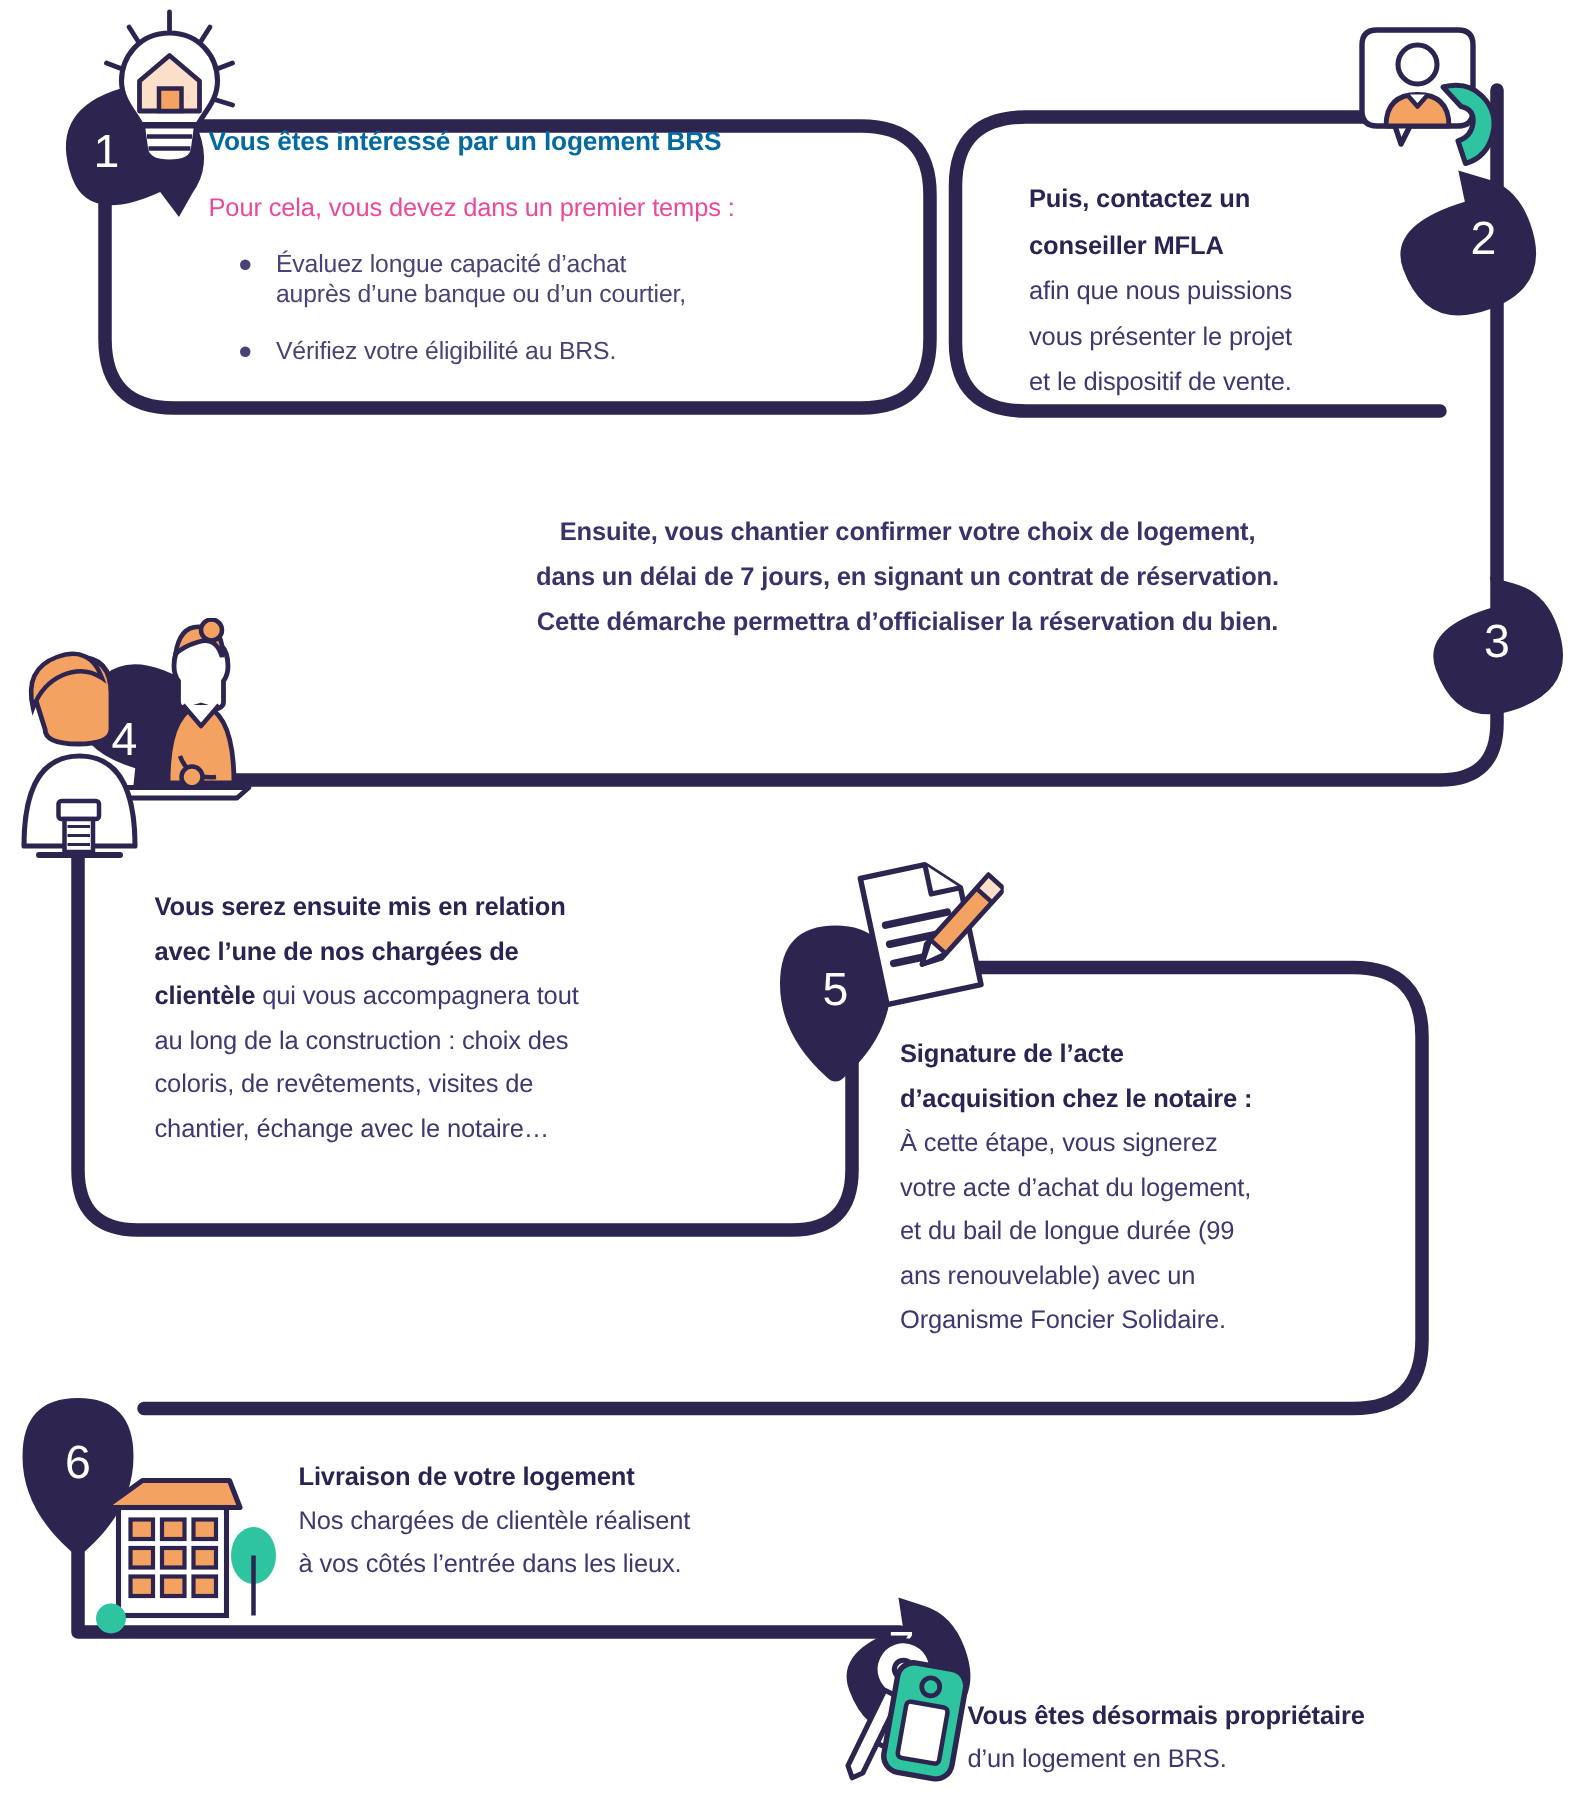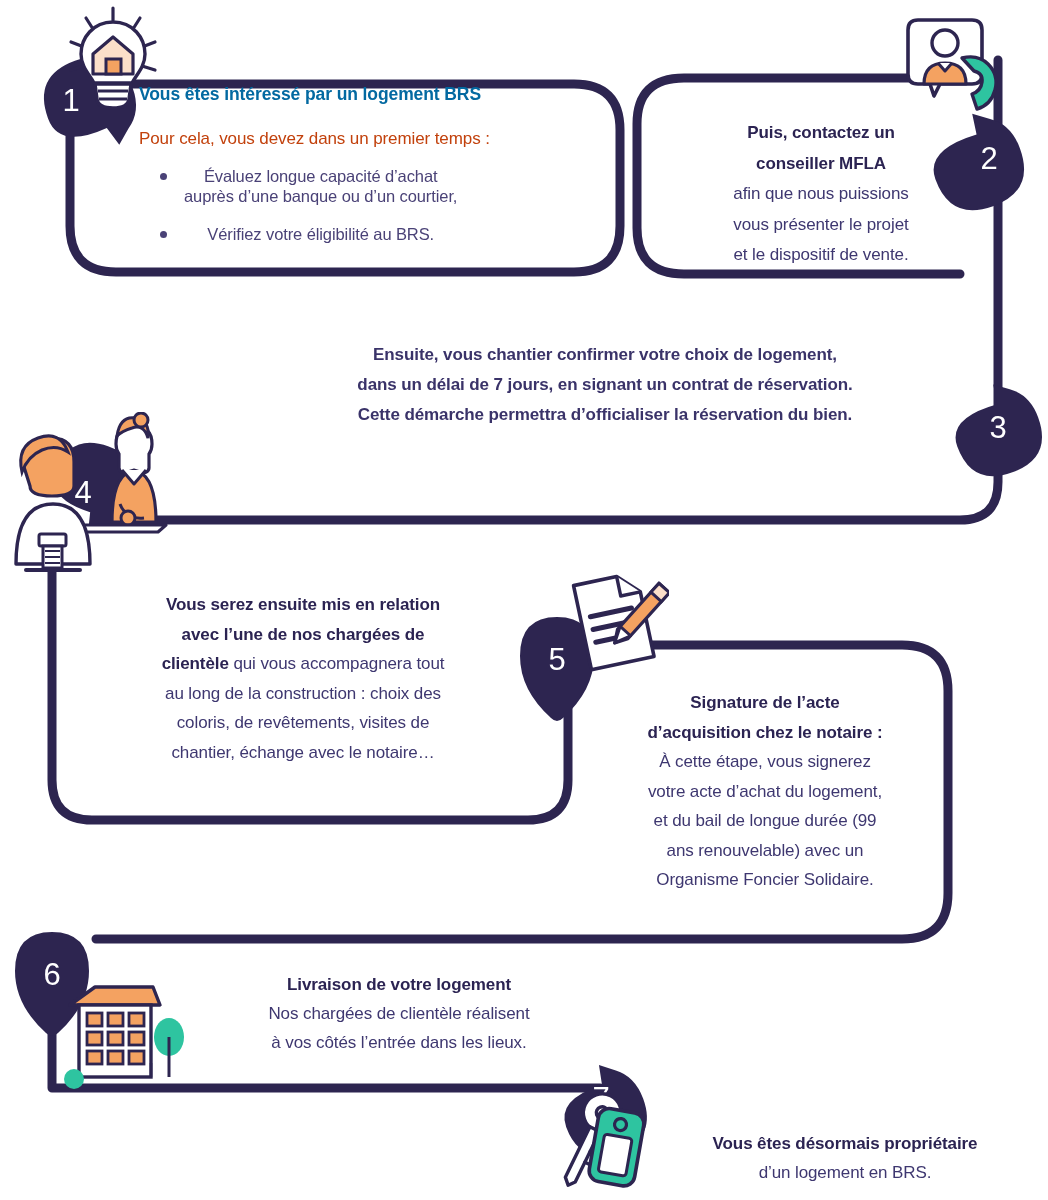--- a/index.html
+++ b/index.html
@@ -4,25 +4,25 @@
 <style>
   html,body{margin:0;padding:0;background:#ffffff;}
   body{
     font-family:"Liberation Sans", sans-serif;
     width:1048px;height:1200px;position:relative;overflow:hidden;
   }
   #stage{position:absolute;inset:0;width:1048px;height:1200px;}
   .flow-svg{position:absolute;left:0;top:0;width:1048px;height:1200px;}
 
   .txt{position:absolute;color:#3b3566;letter-spacing:-0.1px;}
-  .line{display:block;text-align:center;}
+  .line{display:block;}
 
   
   #s1-title{left:139px;top:84px;font-size:17.5px;font-weight:bold;color:#0369a1;}
-  #s1-sub{left:139px;top:129px;font-size:17px;color:#c2410c;}
+  #s1-sub{left:139px;top:129px;font-size:17px;color:#ec4899;}
   #s1-list{left:152px;top:166px;font-size:16.5px;color:#4a4277;}
   #s1-list .li{position:relative;padding-left:32px;margin-bottom:18px;line-height:20px;}
   #s1-list .li .dot{position:absolute;left:8px;top:7px;width:7px;height:7px;border-radius:50%;background:#4a4277;}
 
   #s2-text{left:686px;top:118px;font-size:17px;line-height:30.5px;width:270px;color:#3e3770;}
   #s2-text .b{font-weight:bold;color:#2b2352;}
 
   #s3-text{left:270px;top:340px;width:670px;text-align:center;font-size:17px;line-height:30px;font-weight:bold;color:#3a3369;}
 
   #s4-text{left:103px;top:590px;width:400px;font-size:17px;line-height:29.5px;color:#3e3770;}

